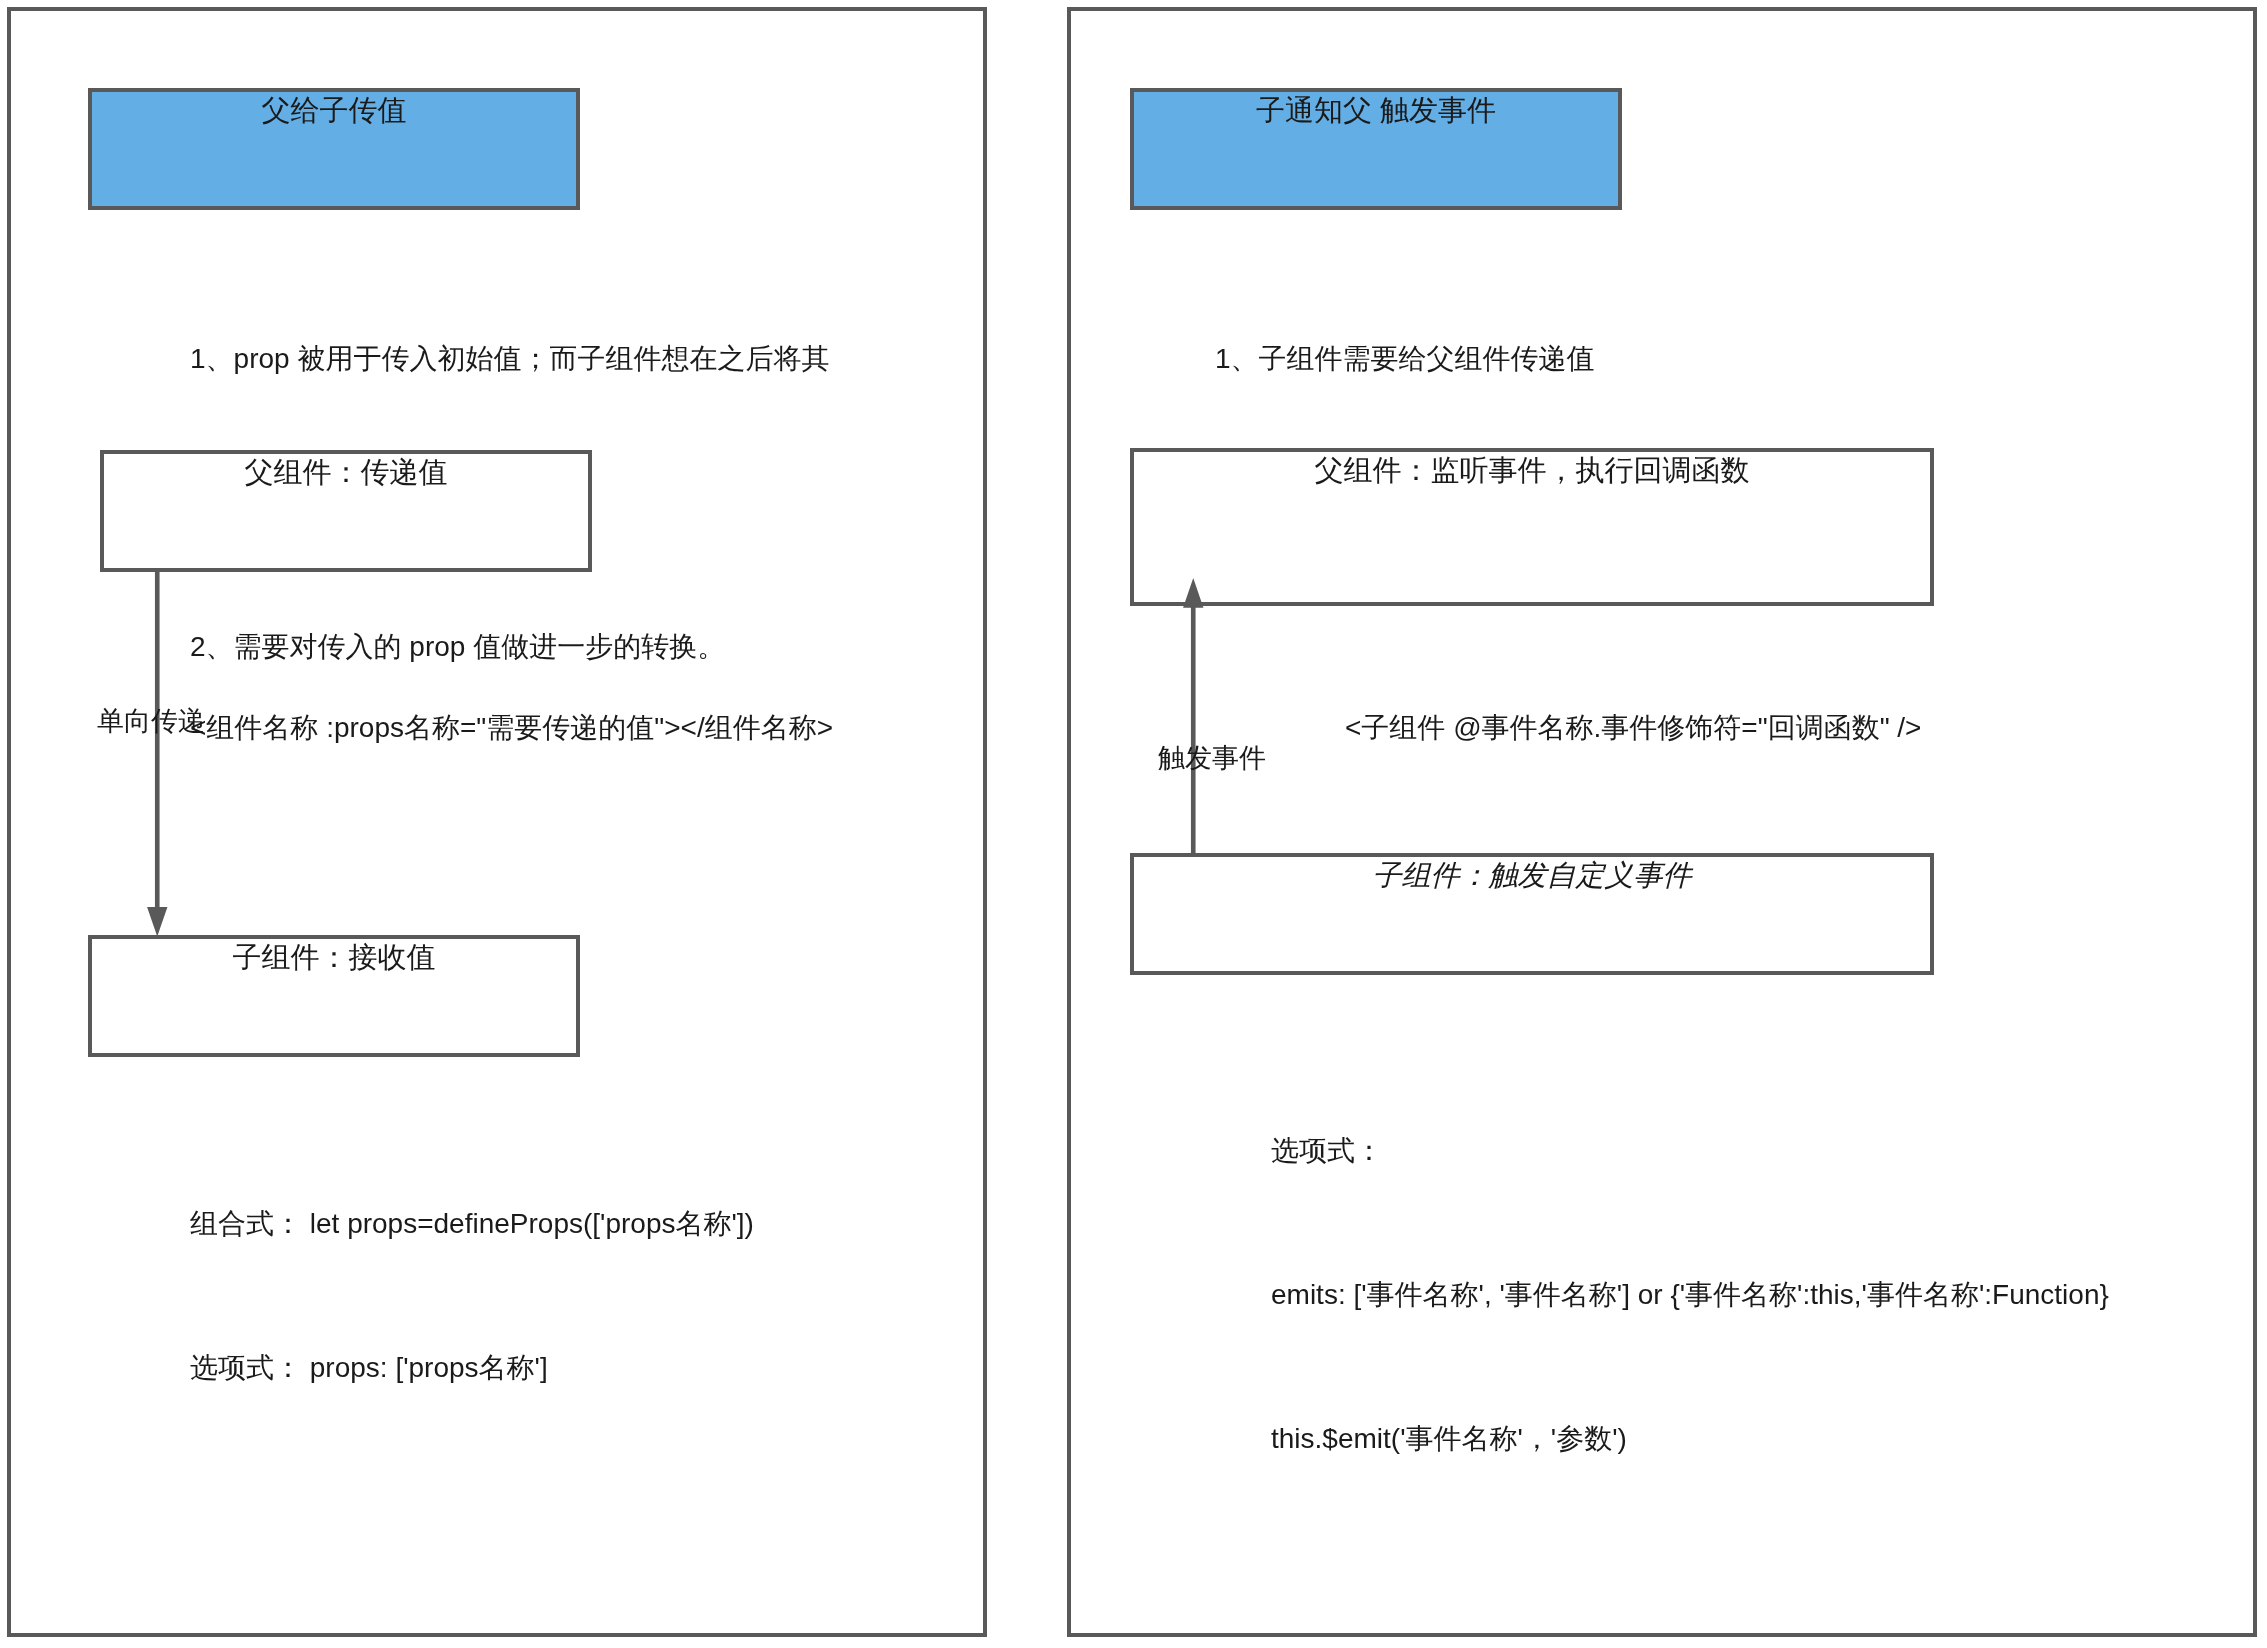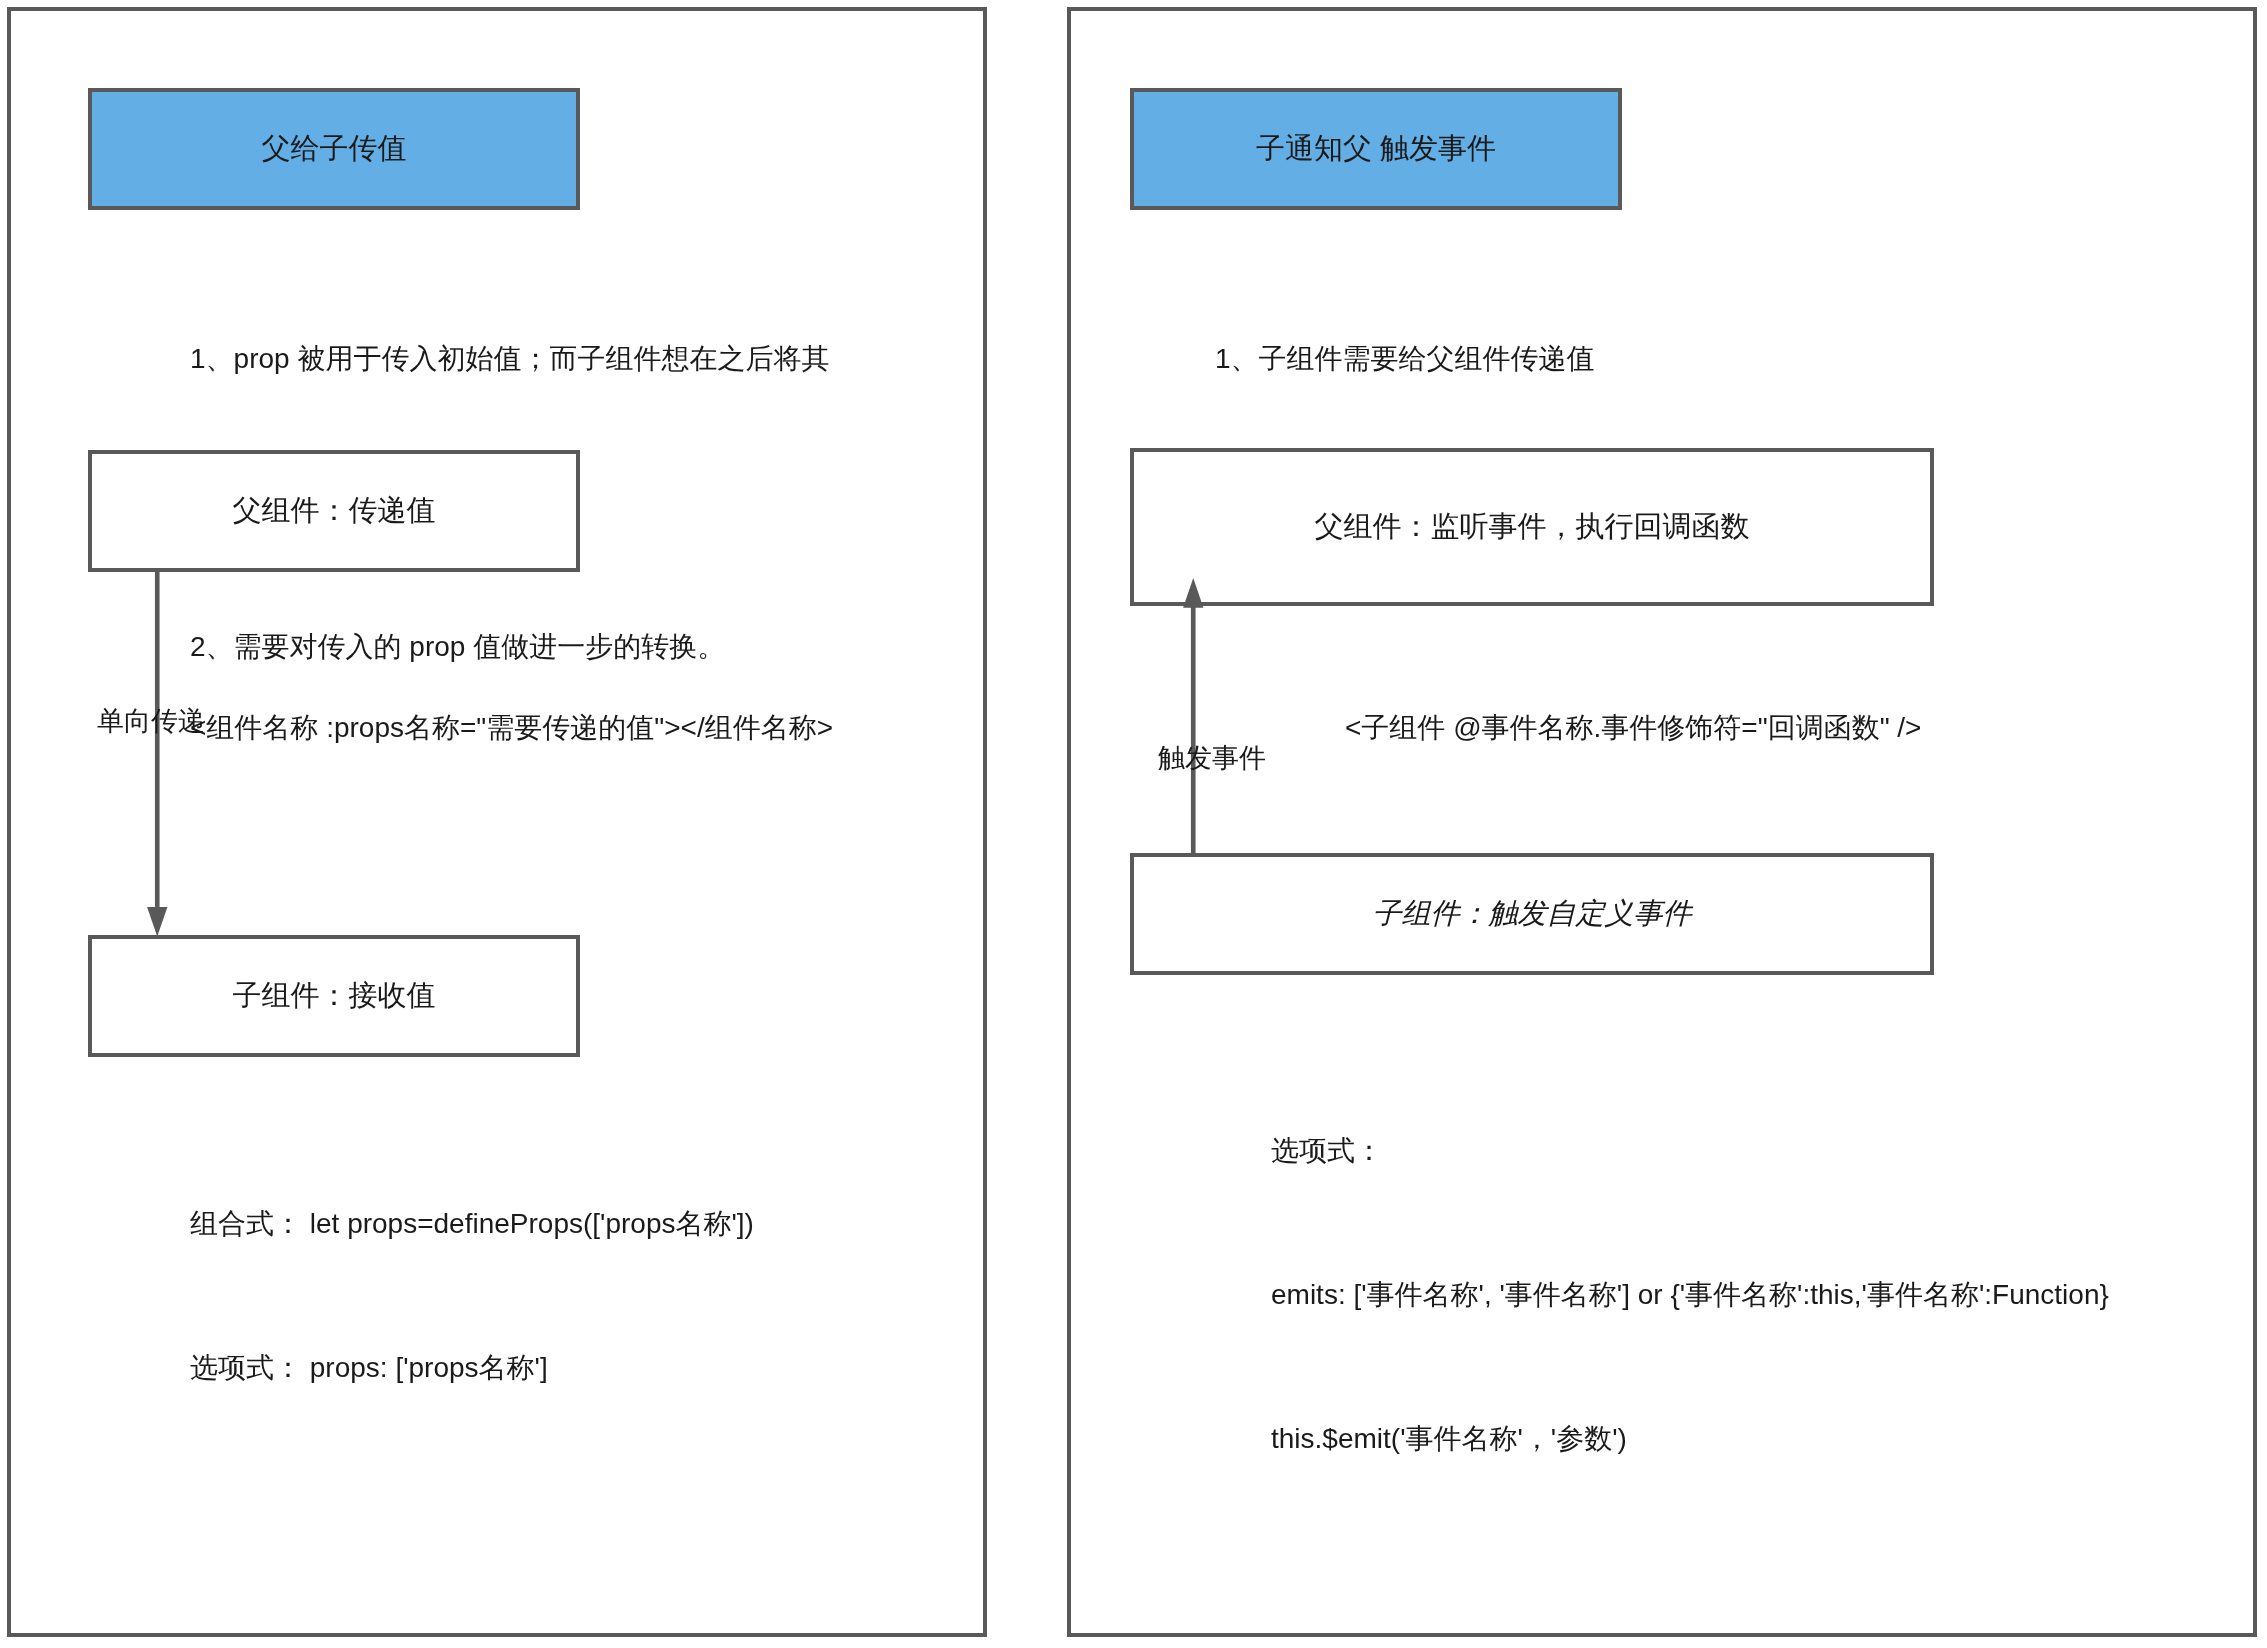--- a/index.html
+++ b/index.html
@@ -22,21 +22,20 @@
     border: 4.6px solid #595959;
   }
   #panel-left  { left: 6.5px;    top: 6.5px; width: 980px; height: 1630px; }
   #panel-right { left: 1067px; top: 6.5px; width: 1190px; height: 1630px; }
 
   .node {
     position: absolute;
     border: 4.6px solid #595959;
     background: #ffffff;
     display: flex;
-    align-items: center;
     justify-content: center;
     text-align: center;
   }
   .node.header { background: #63aee5; }
   .node-label {
     font-size: 29px;
     line-height: 1.3;
     color: #1a1a1a;
     white-space: pre;
   }
@@ -57,21 +56,21 @@
     line-height: 1.2;
     color: #1a1a1a;
     white-space: pre;
   }
 
   .connector { position: absolute; }
   .connector svg { display: block; overflow: visible; }
 
   
   #box-parent-title  { left: 88px; top: 88px;  width: 492px; height: 122px; }
-  #box-parent-send   { left: 88px; top: 450px; width: 492px; height: 122px; }
+  #box-parent-send   { left: 100px; top: 450px; width: 492px; height: 122px; }
   #box-child-recv    { left: 88px; top: 935px; width: 492px; height: 122px; }
 
   #left-intro        { left: 190px; top: 239px; }
   #left-code-label   { left: 190px; top: 608px; }
   #left-flow-label   { left: 97px; top: 705px; }
   #left-bottom-code  { left: 190px; top: 1104px; }
   #conn-left         { left: 148px; top: 568px; }
 
   
   #box-notify-title  { left: 1130px; top: 88px;  width: 492px; height: 122px; }

